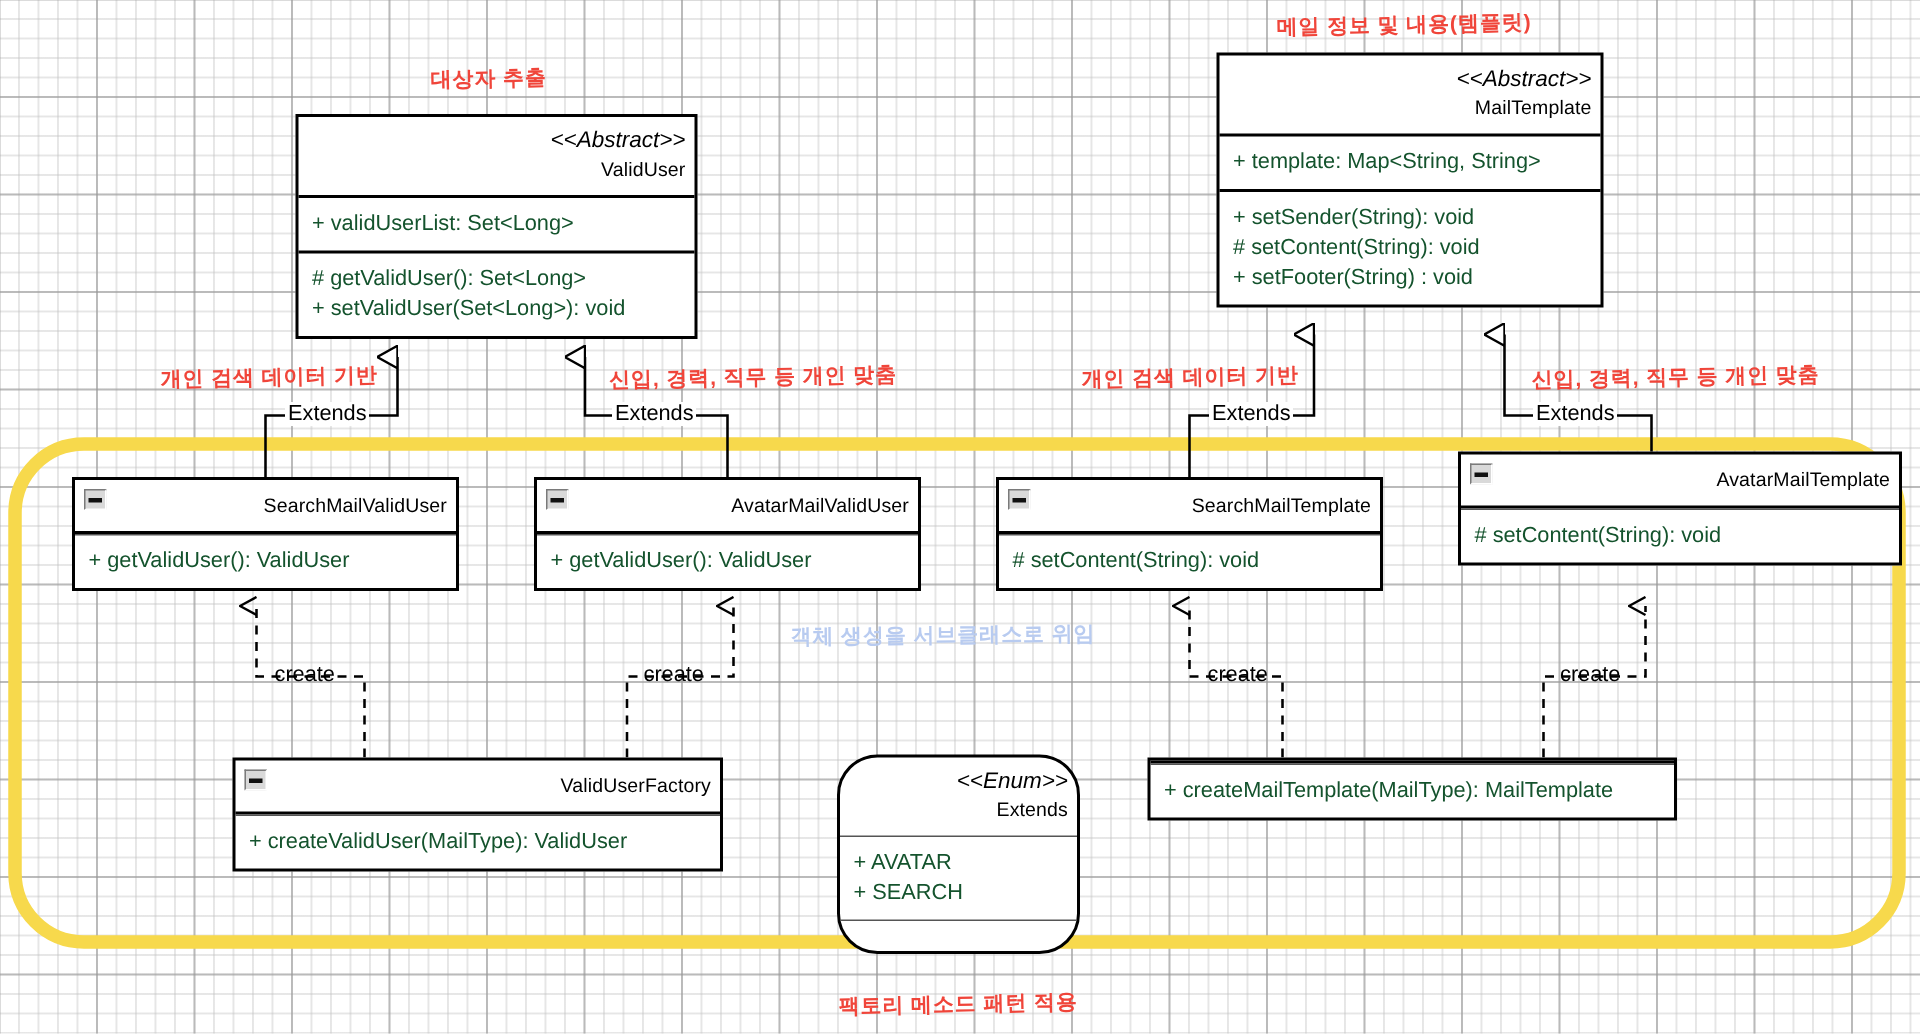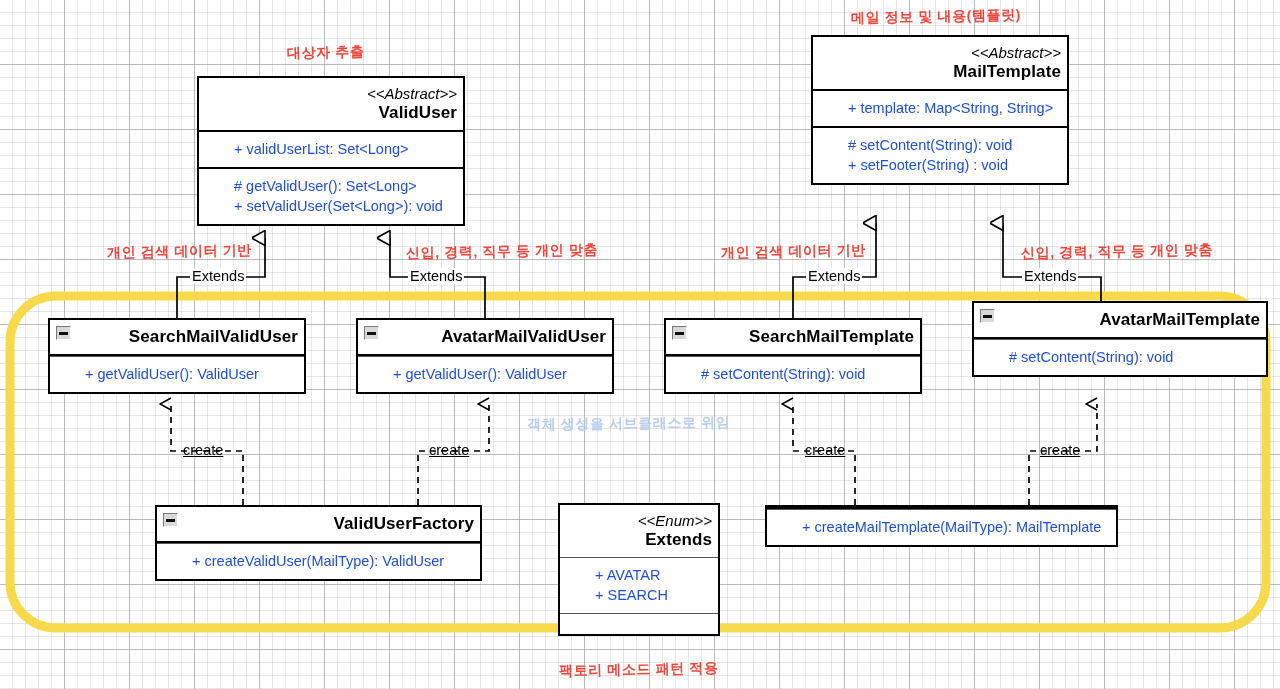--- a/index.html
+++ b/index.html
@@ -36,35 +36,34 @@
     text-align:right;
     position:relative;
   }
   .uml .stereo{
     font-style:italic;
     font-size:15px;
     color:#000;
     line-height:18px;
   }
   .uml .cname{
-    font-weight:bold;
-    font-size:17px;
+    font-weight:normal;
+    font-size:13px;
     color:#000;
     line-height:19px;
     letter-spacing:.1px;
   }
   .uml .sep{height:2px;background:#000;}
   .uml .sep.thin{height:1px;background:#555;}
   .uml .sect{
     padding:7px 9px 8px 9px;
     font-size:14.5px;
     line-height:20px;
-    color:#1d4ed8;
+    color:#14532d;
     white-space:nowrap;
-    margin-left:26px;
   }
   .uml .sect.empty{height:16px;padding:2px;}
   .minus-icon{
     position:absolute;left:6px;top:6px;
     width:15px;height:14px;
     background:#d9d9d9;
     border:1px solid #7a7a7a;
     border-right-color:#ffffff;border-bottom-color:#ffffff;
     box-sizing:border-box;
     display:block;
@@ -92,21 +91,21 @@
 
   .edgelabel{
     position:absolute;
     font-size:14.5px;
     color:#000;
     background:#ffffff;
     padding:0 2px;
     z-index:5;
     white-space:nowrap;
   }
-  .edgelabel.create{background:transparent;text-decoration:underline;}
+  .edgelabel.create{background:transparent;}
 </style>
 </head>
 <body>
 
 <div id="stage">
 
   <svg id="svglayer" xmlns="http://www.w3.org/2000/svg">
     <defs>
       <marker id="hollowtri" markerWidth="16" markerHeight="14" refX="8" refY="13.5" orient="auto" markerUnits="userSpaceOnUse">
         <path d="M8,0 L15.5,13.5 L0.5,13.5 Z" fill="#ffffff" stroke="#000" stroke-width="1.6"></path>
@@ -155,20 +154,21 @@
     <div class="hdr">
       <div class="stereo">&lt;&lt;Abstract&gt;&gt;</div>
       <div class="cname">MailTemplate</div>
     </div>
     <div class="sep"></div>
     <div class="sect">
       <div>+ template: Map&lt;String, String&gt;</div>
     </div>
     <div class="sep"></div>
     <div class="sect">
+      <div>+ setSender(String): void</div>
       <div># setContent(String): void</div>
       <div>+ setFooter(String) : void</div>
     </div>
   </div>
 
   <div class="uml" style="left:48px;top:318px;width:258px;">
     <div class="hdr collapsed-hdr">
       <span class="minus-icon">
           <i></i>
         </span>
@@ -238,21 +238,21 @@
   </div>
 
   <div class="uml" style="left:765px;top:505px;width:353px;">
     <div class="sep"></div>
     <div class="sep thin"></div>
     <div class="sect">
       <div>+ createMailTemplate(MailType): MailTemplate</div>
     </div>
   </div>
 
-  <div class="uml" style="left:558px;top:503px;width:162px;">
+  <div class="uml" style="left:558px;top:503px;width:162px;border-radius:27px;">
     <div class="hdr">
       <div class="stereo">&lt;&lt;Enum&gt;&gt;</div>
       <div class="cname">Extends</div>
     </div>
     <div class="sep thin"></div>
     <div class="sect">
       <div>+ AVATAR</div>
       <div>+ SEARCH</div>
     </div>
     <div class="sep thin"></div>

